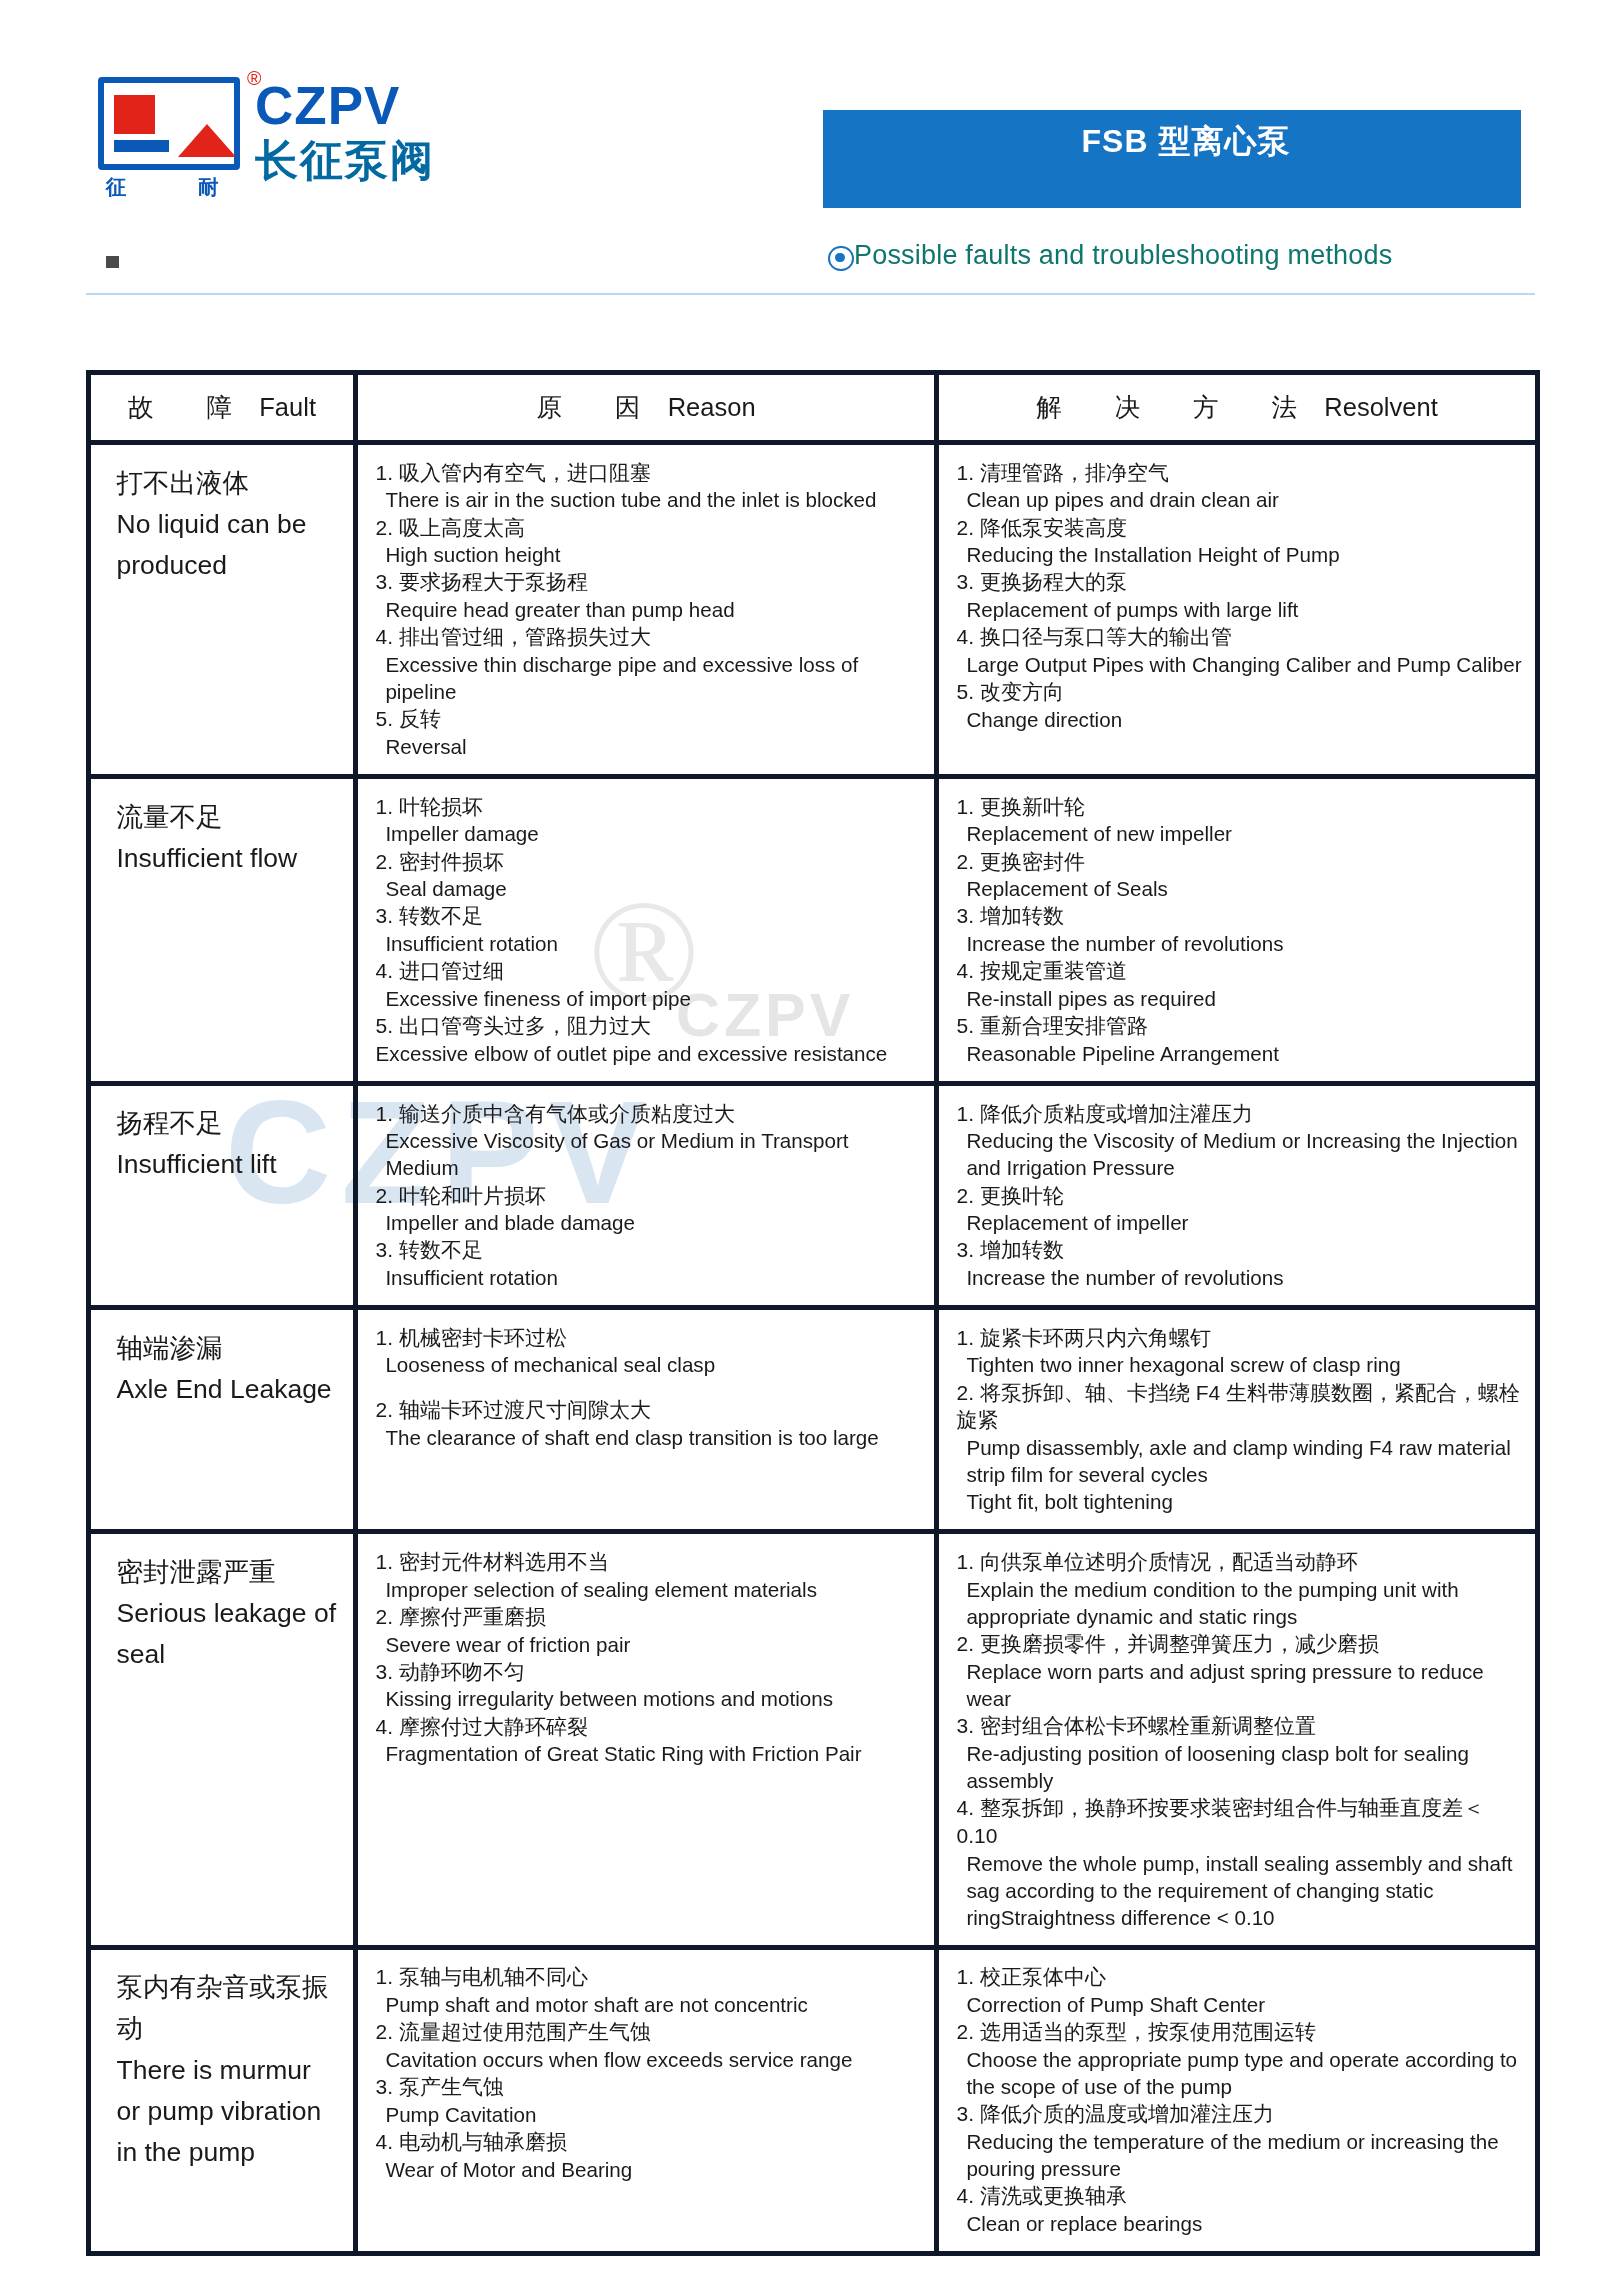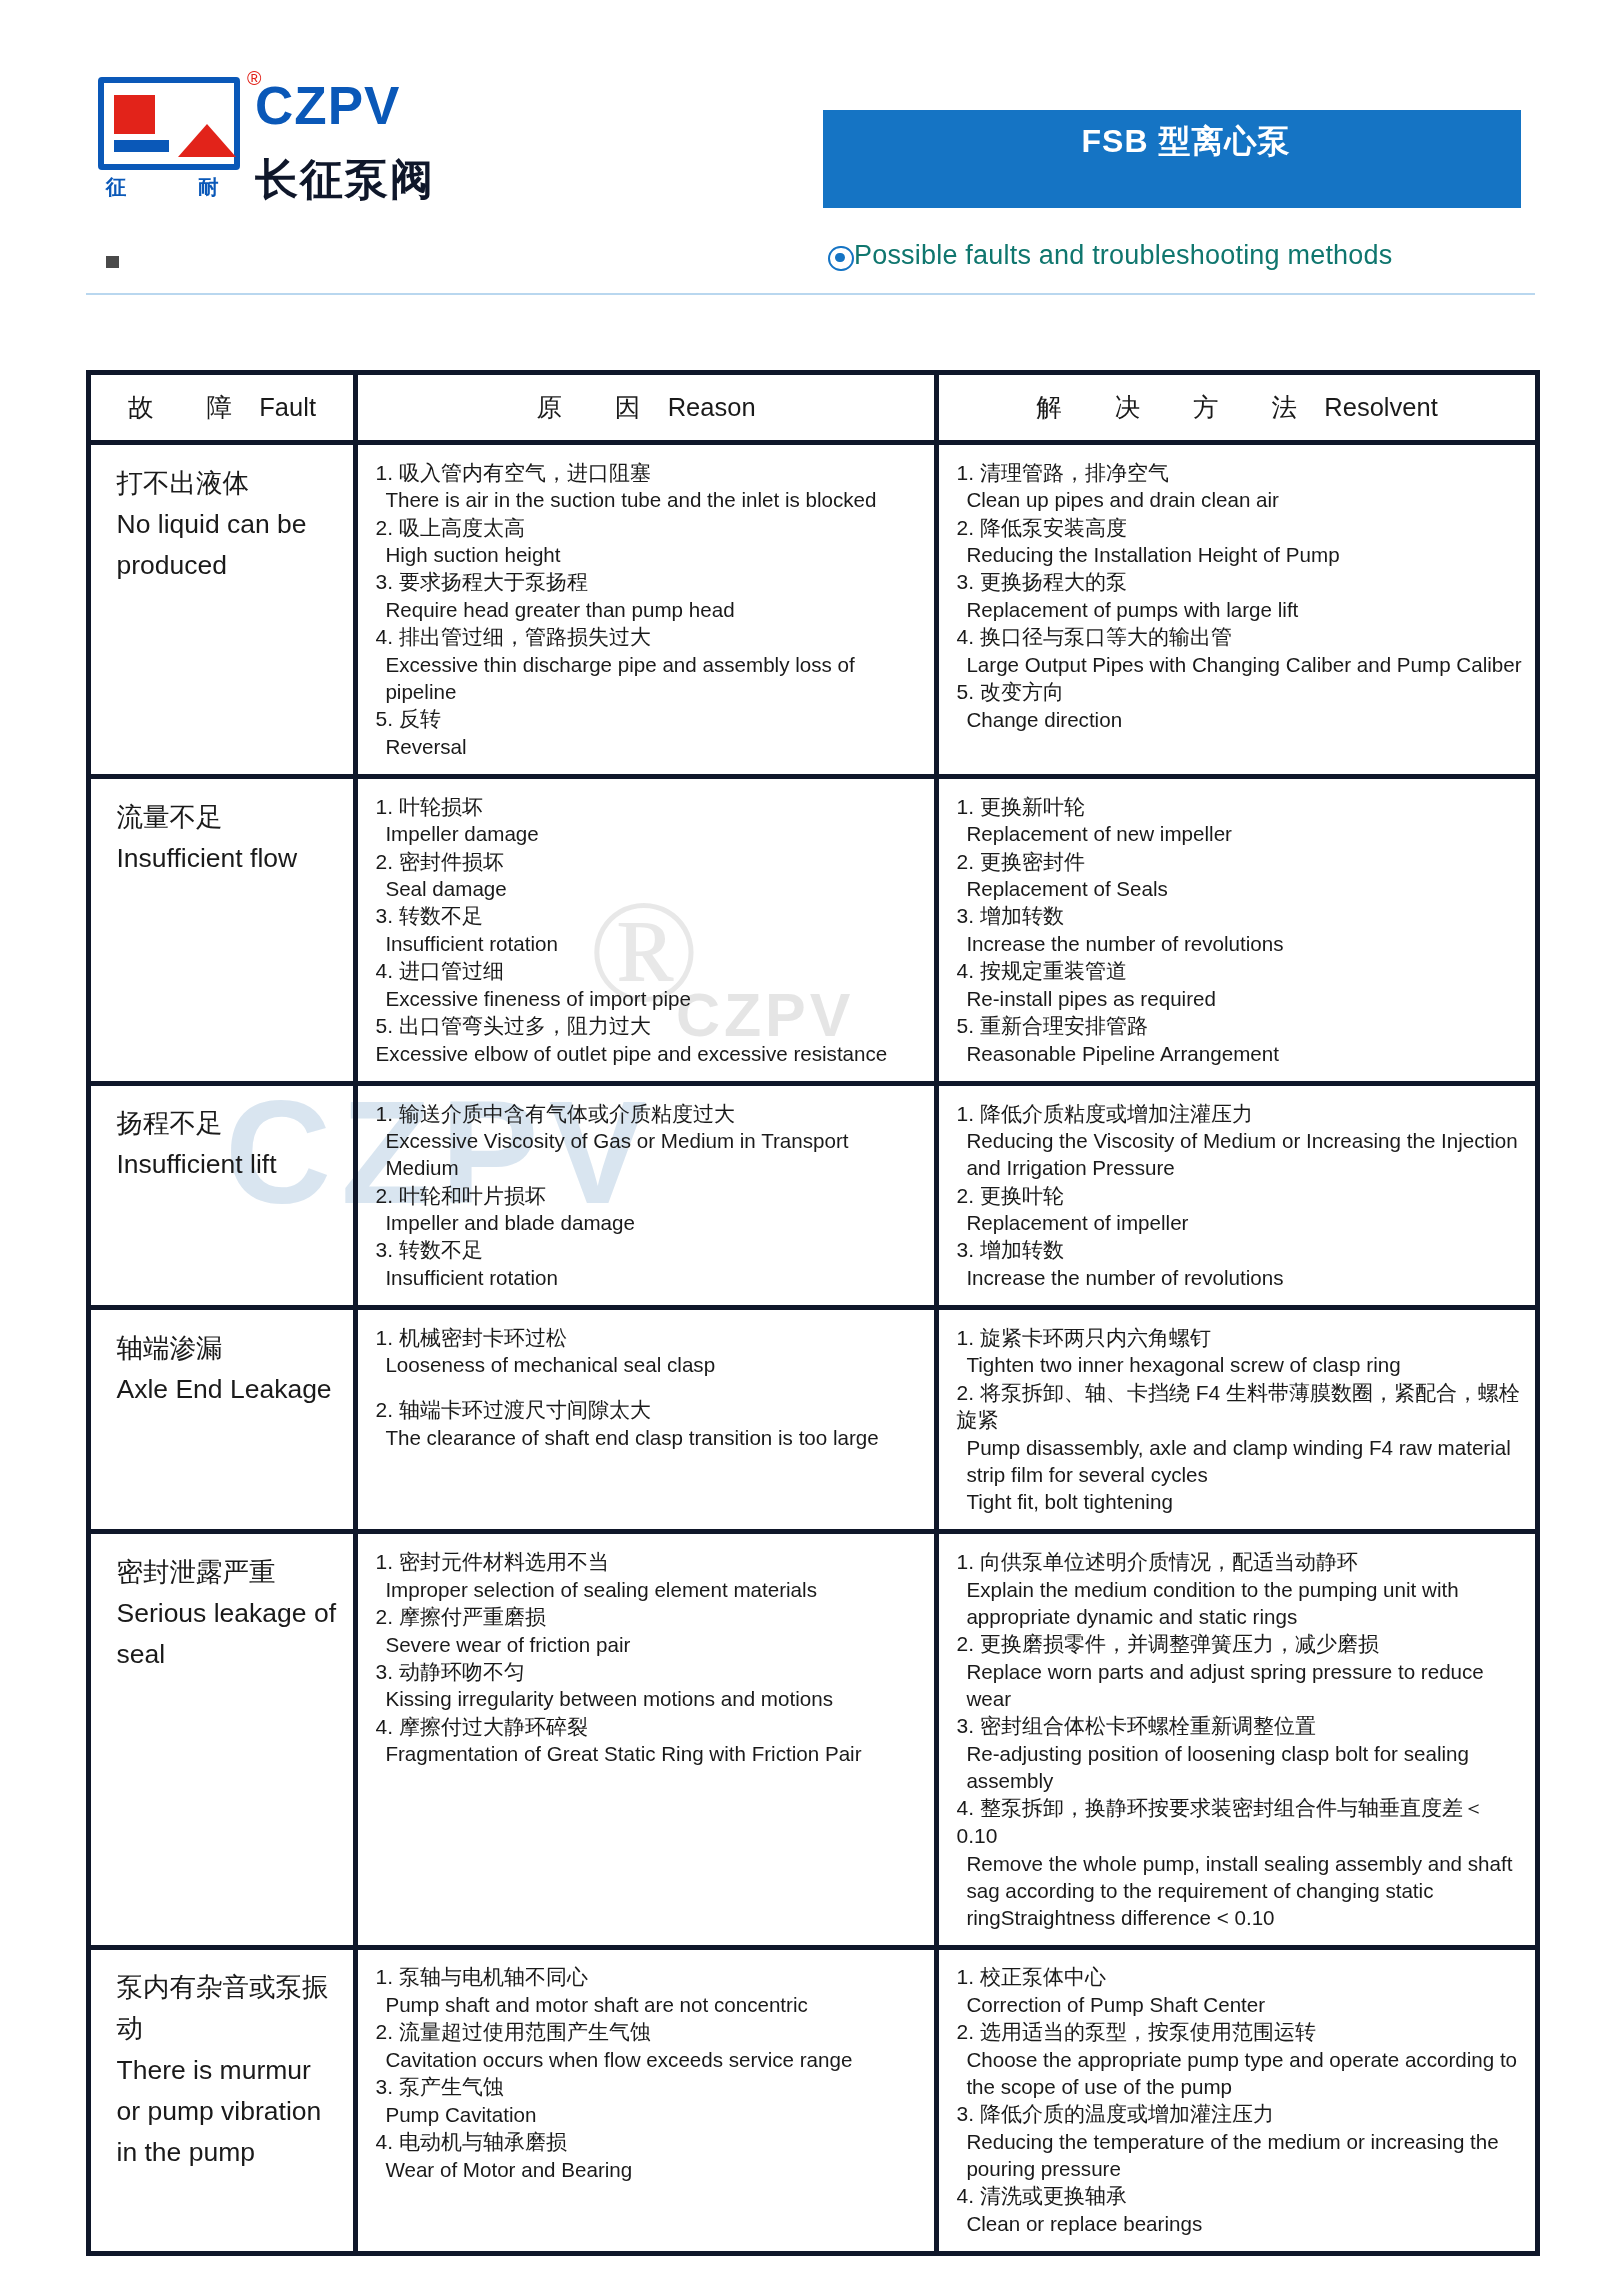--- a/index.html
+++ b/index.html
@@ -82,23 +82,22 @@
     top: 0px;
     font-size: 19.6px;
     color: #e2231a;
   }
   .logo-text-cn {
     position: absolute;
     left: 157px;
     top: 65px;
     font-size: 43px;
     font-weight: bold;
-    color: #0f172a;
+    color: #0369a1;
     letter-spacing: 2px;
-    margin-top: 19px;
   }
   .logo-sub-cn {
     position: absolute;
     left: 7.8px;
     top: 106px;
     font-size: 20.6px;
     font-weight: bold;
     color: #0a58b8;
     letter-spacing: 33px;
   }
@@ -358,21 +357,21 @@
           <span class="ln">No liquid can be produced</span>
         </td>
         <td class="body-cell">
           <span class="ln cn">1. 吸入管内有空气，进口阻塞</span>
           <span class="ln en indent">There is air in the suction tube and the inlet is blocked</span>
           <span class="ln cn">2. 吸上高度太高</span>
           <span class="ln en indent">High suction height</span>
           <span class="ln cn">3. 要求扬程大于泵扬程</span>
           <span class="ln en indent">Require head greater than pump head</span>
           <span class="ln cn">4. 排出管过细，管路损失过大</span>
-          <span class="ln en indent">Excessive thin discharge pipe and assembly loss of pipeline</span>
+          <span class="ln en indent">Excessive thin discharge pipe and excessive loss of pipeline</span>
           <span class="ln cn">5. 反转</span>
           <span class="ln en indent">Reversal</span>
         </td>
         <td class="body-cell">
           <span class="ln cn">1. 清理管路，排净空气</span>
           <span class="ln en indent">Clean up pipes and drain clean air</span>
           <span class="ln cn">2. 降低泵安装高度</span>
           <span class="ln en indent">Reducing the Installation Height of Pump</span>
           <span class="ln cn">3. 更换扬程大的泵</span>
           <span class="ln en indent">Replacement of pumps with large lift</span>

